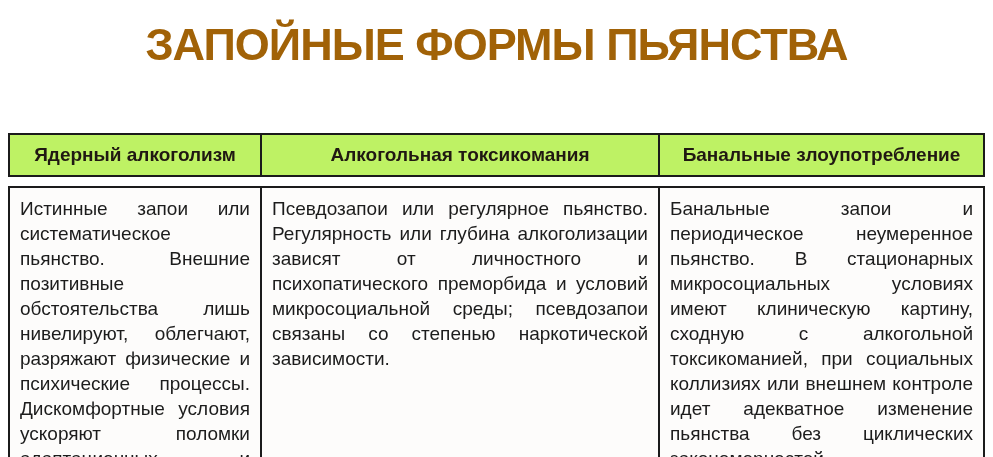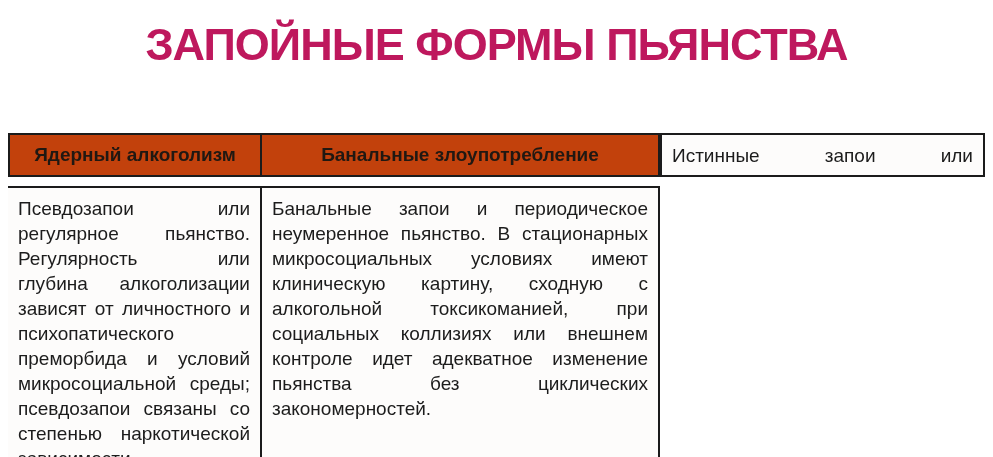--- a/index.html
+++ b/index.html
@@ -15,41 +15,41 @@
     height: 457px;
     position: relative;
   }
   h1.title {
     margin: 16px 0 0 0;
     text-align: center;
     font-size: 45px;
     line-height: 58px;
     font-weight: 700;
     letter-spacing: -1px;
-    color: #be185d;
+    color: #a16207;
   }
   .table-wrap {
     position: absolute;
     left: 8px;
     top: 117px;
     width: 977px;
     display: grid;
     grid-template-columns: 254px 398px 325px;
     grid-template-rows: 44px 275px;
     row-gap: 9px;
     column-gap: 0;
   }
   .cell {
     border: 2px solid #1b1b1b;
   }
   .cell.col2, .cell.col3 {
     border-left: 0;
   }
   .head {
-    background: #c2410c;
+    background: #bef264;
     display: flex;
     align-items: center;
     justify-content: center;
     text-align: center;
     font-weight: 700;
     font-size: 19px;
     color: #201812;
     padding: 2px 4px;
   }
   .bodycell {
@@ -68,20 +68,23 @@
 <div class="page">
 
   <h1 class="title">ЗАПОЙНЫЕ ФОРМЫ ПЬЯНСТВА</h1>
 
   <div class="table-wrap">
 
     <div class="cell head col1">
       <span>Ядерный алкоголизм</span>
     </div>
 
+    <div class="cell head col2">
+      <span>Алкогольная токсикомания</span>
+    </div>
 
     <div class="cell head col3">
       <span>Банальные злоупотребление</span>
     </div>
 
     <div class="cell bodycell col1">Истинные запои или систематическое пьянство. Внешние позитивные обстоятельства лишь нивелируют, облегчают, разряжают физические и психические процессы. Дискомфортные условия ускоряют поломки адаптационных и резервных механизмов.</div>
 
     <div class="cell bodycell col2">Псевдозапои или регулярное пьянство. Регулярность или глубина алкоголизации зависят от личностного и психопатического преморбида и условий микросоциальной среды; псевдозапои связаны со степенью наркотической зависимости.</div>
 
     <div class="cell bodycell col3">Банальные запои и периодическое неумеренное пьянство. В стационарных микросоциальных условиях имеют клиническую картину, сходную с алкогольной токсикоманией, при социальных коллизиях или внешнем контроле идет адекватное изменение пьянства без циклических закономерностей.</div>

